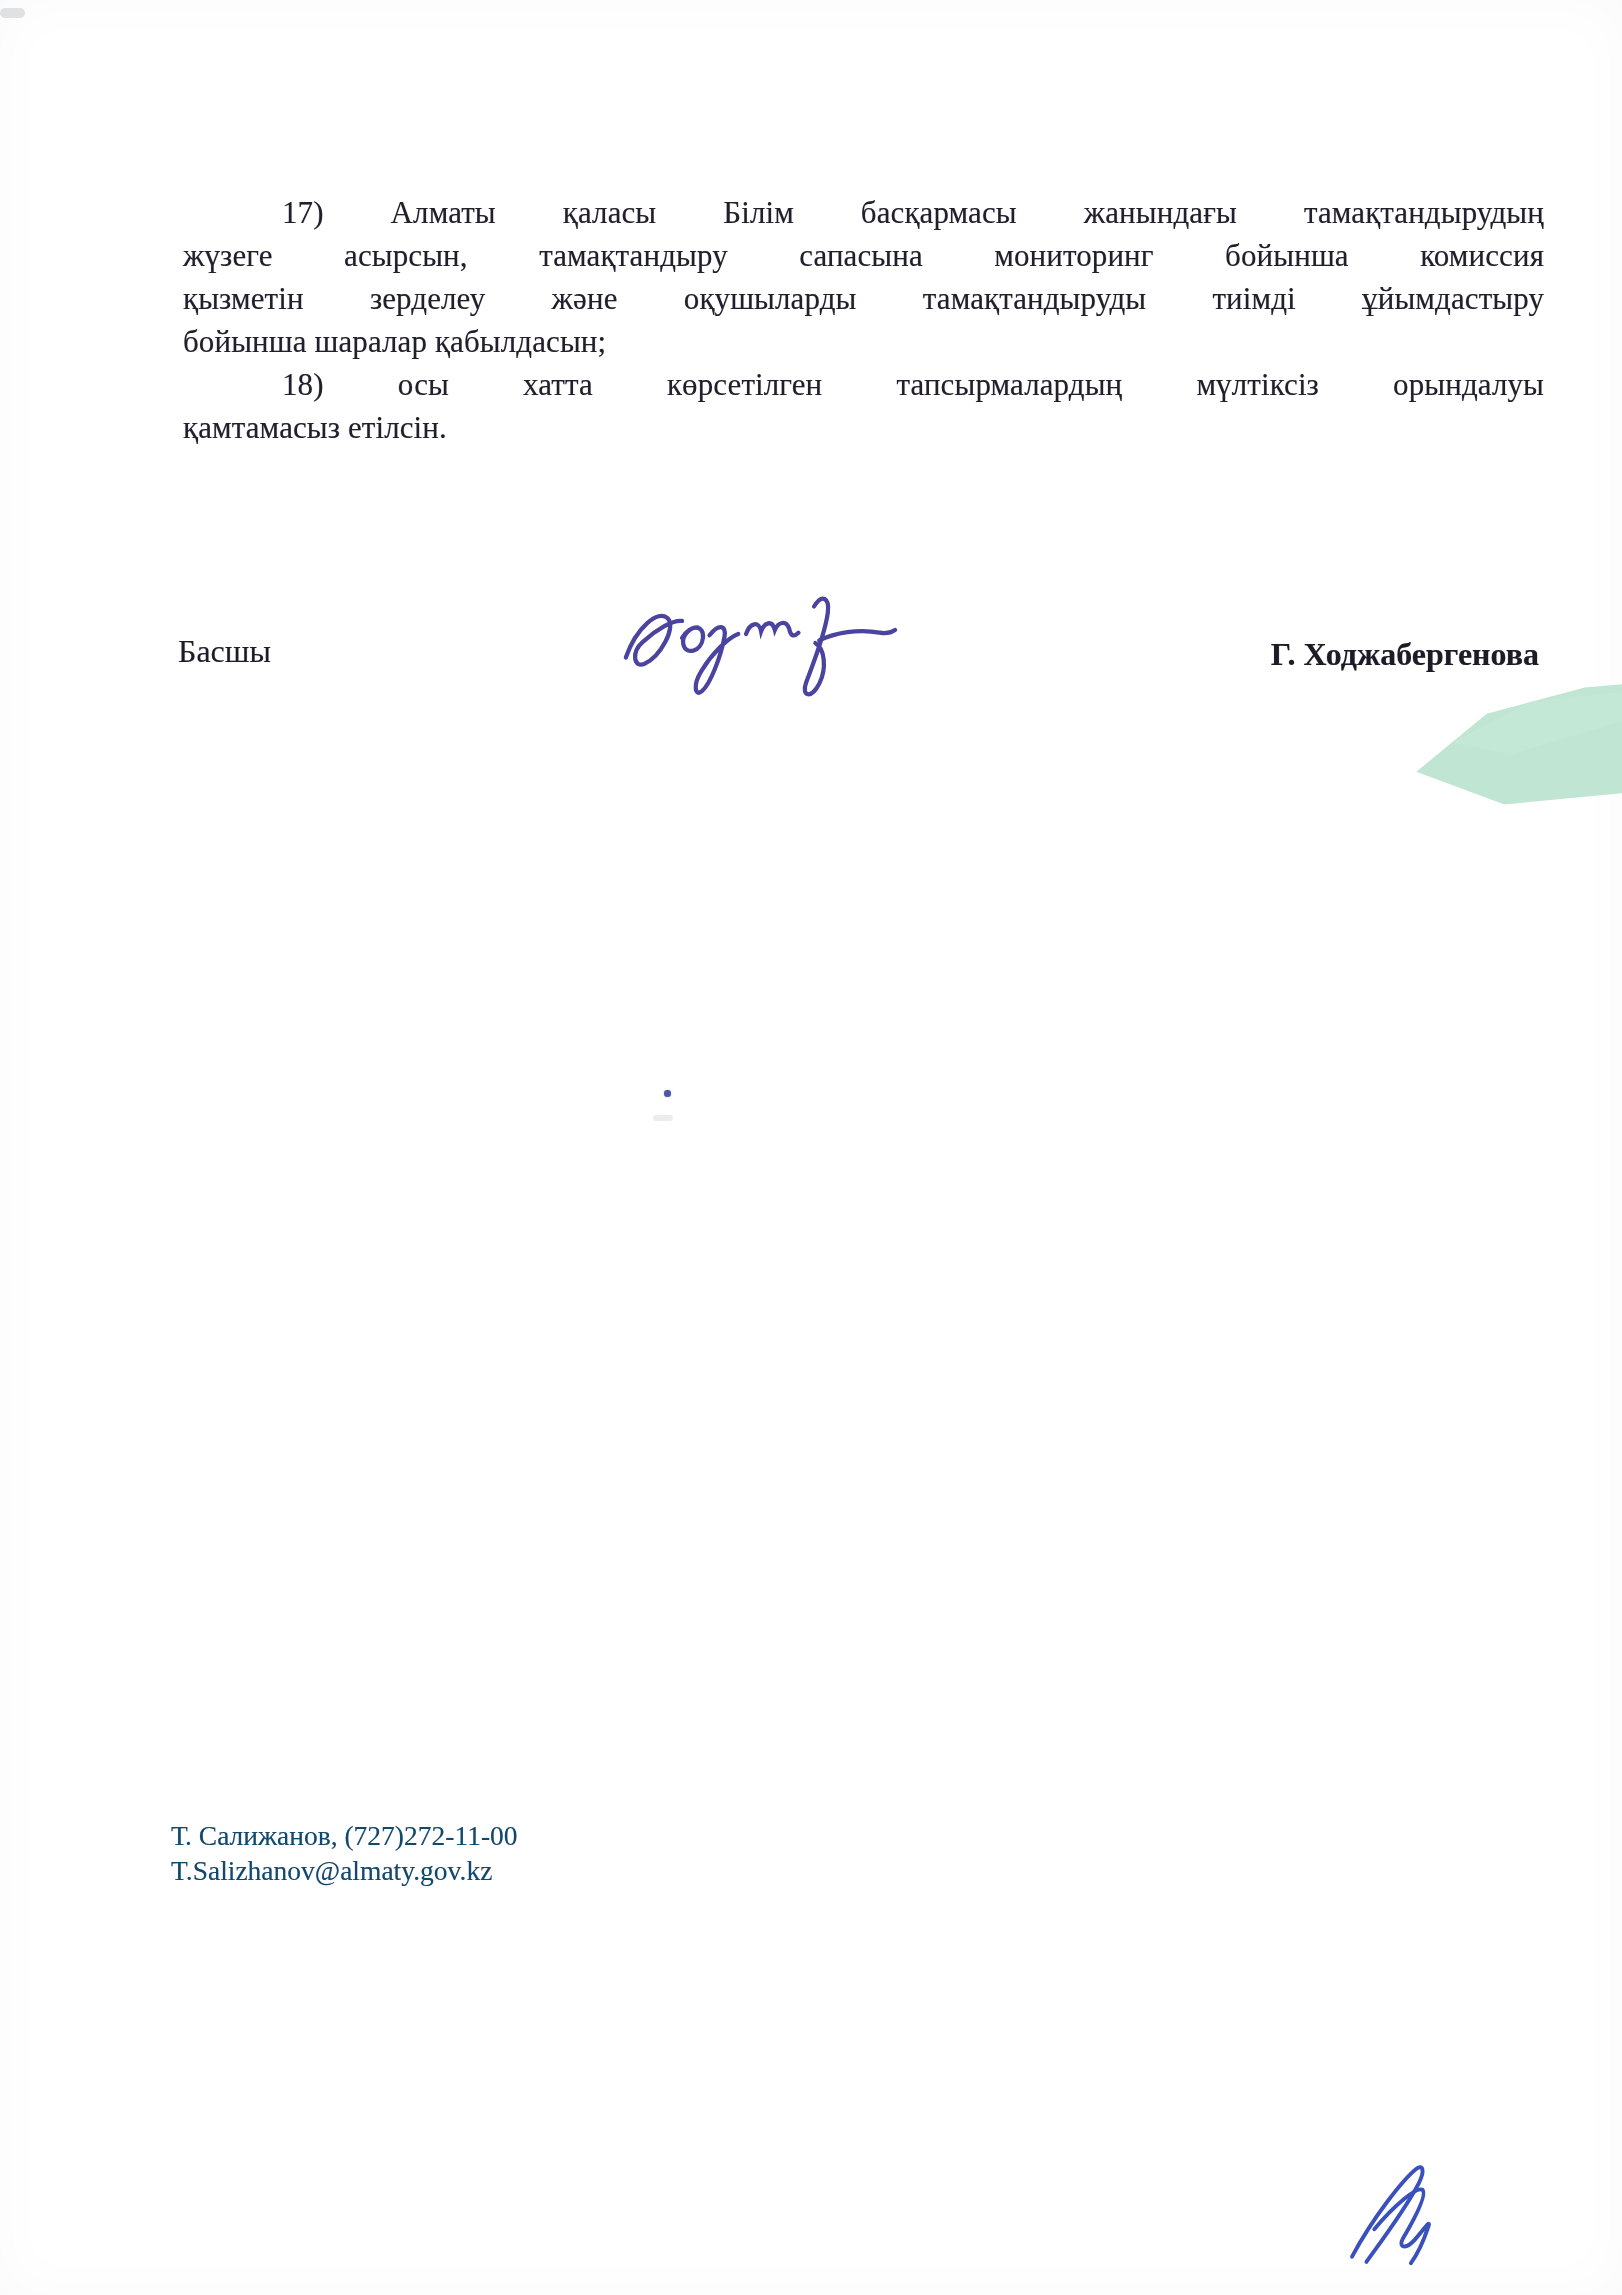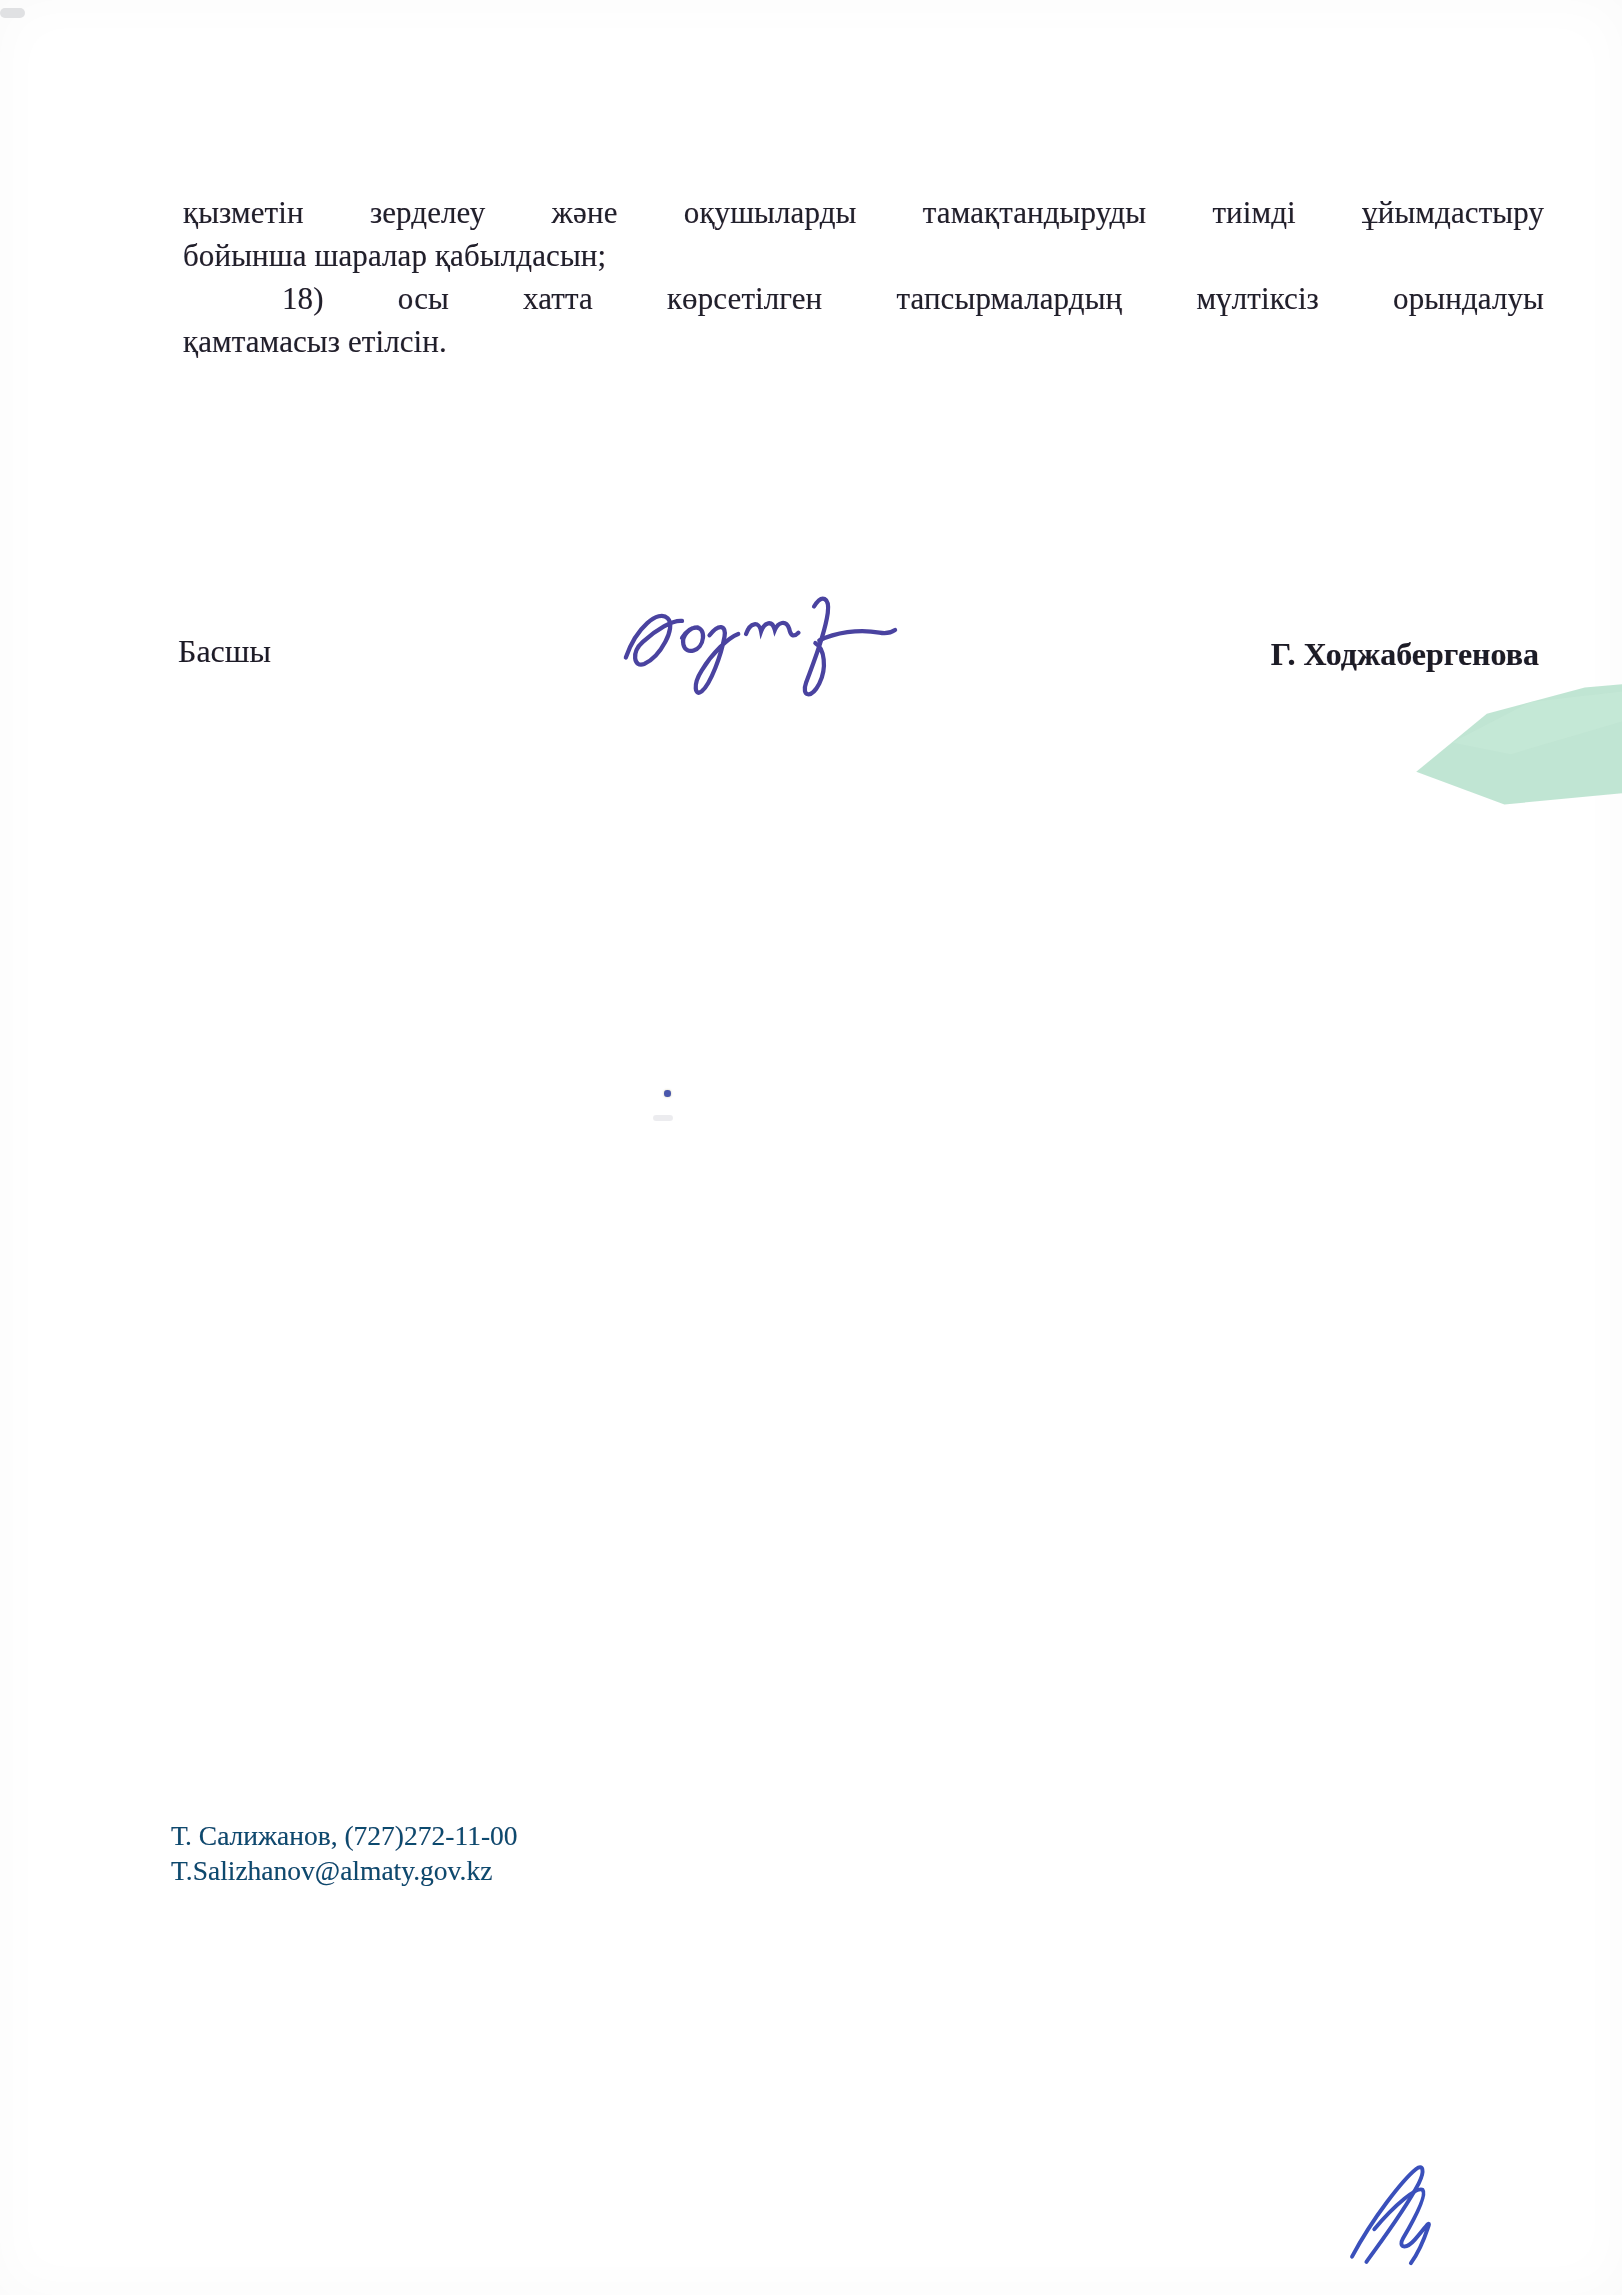--- a/index.html
+++ b/index.html
@@ -69,20 +69,22 @@
   }
 </style>
 </head>
 <body>
 
 <div class="page">
 
   <div class="corner-speck"></div>
 
   <div class="body-text">
+      <div class="line indent just">17) Алматы қаласы Білім басқармасы жанындағы тамақтандырудың</div>
+      <div class="line just">жүзеге асырсын, тамақтандыру сапасына мониторинг бойынша комиссия</div>
       <div class="line just">қызметін зерделеу және оқушыларды тамақтандыруды тиімді ұйымдастыру</div>
       <div class="line">бойынша шаралар қабылдасын;</div>
       <div class="line indent just">18) осы хатта көрсетілген тапсырмалардың мүлтіксіз орындалуы</div>
       <div class="line">қамтамасыз етілсін.</div>
     </div>
 
   <div class="sig-row">
     <div class="role-label">Басшы</div>
 
     <svg class="signature-svg" width="281" height="128" viewBox="0 0 430 195" fill="none">

